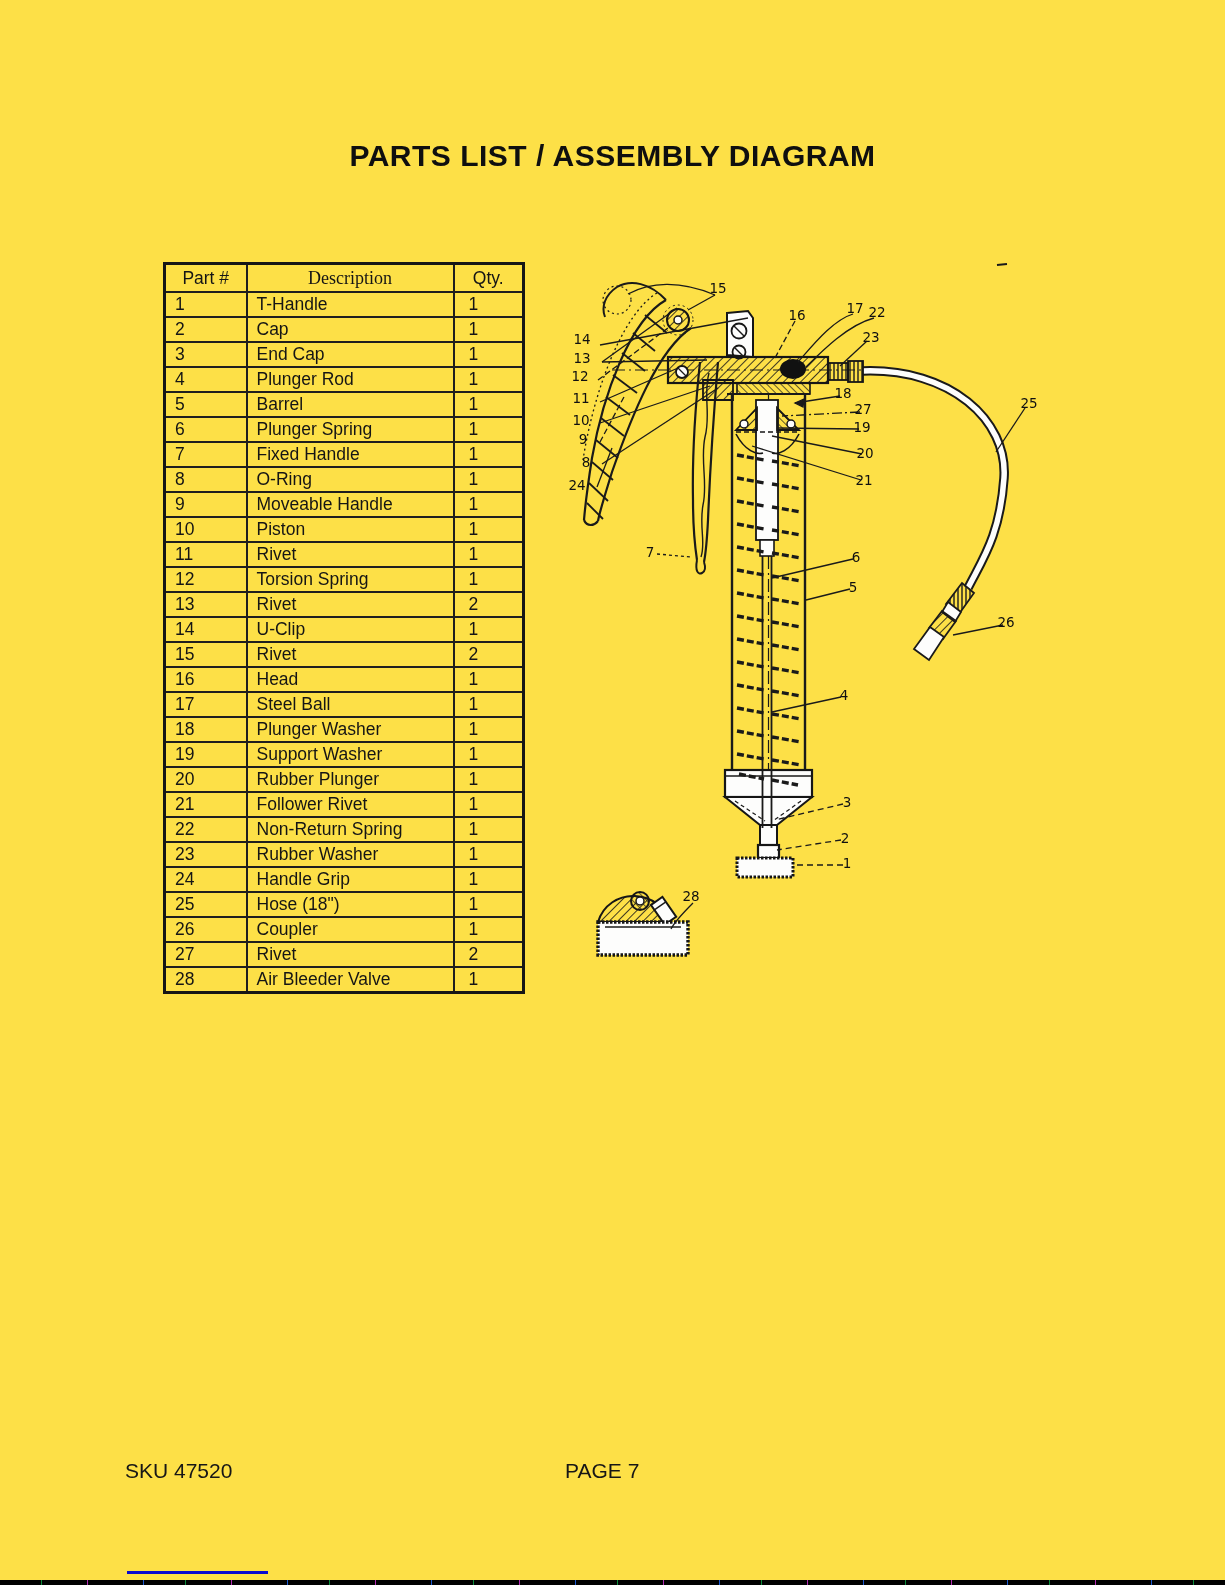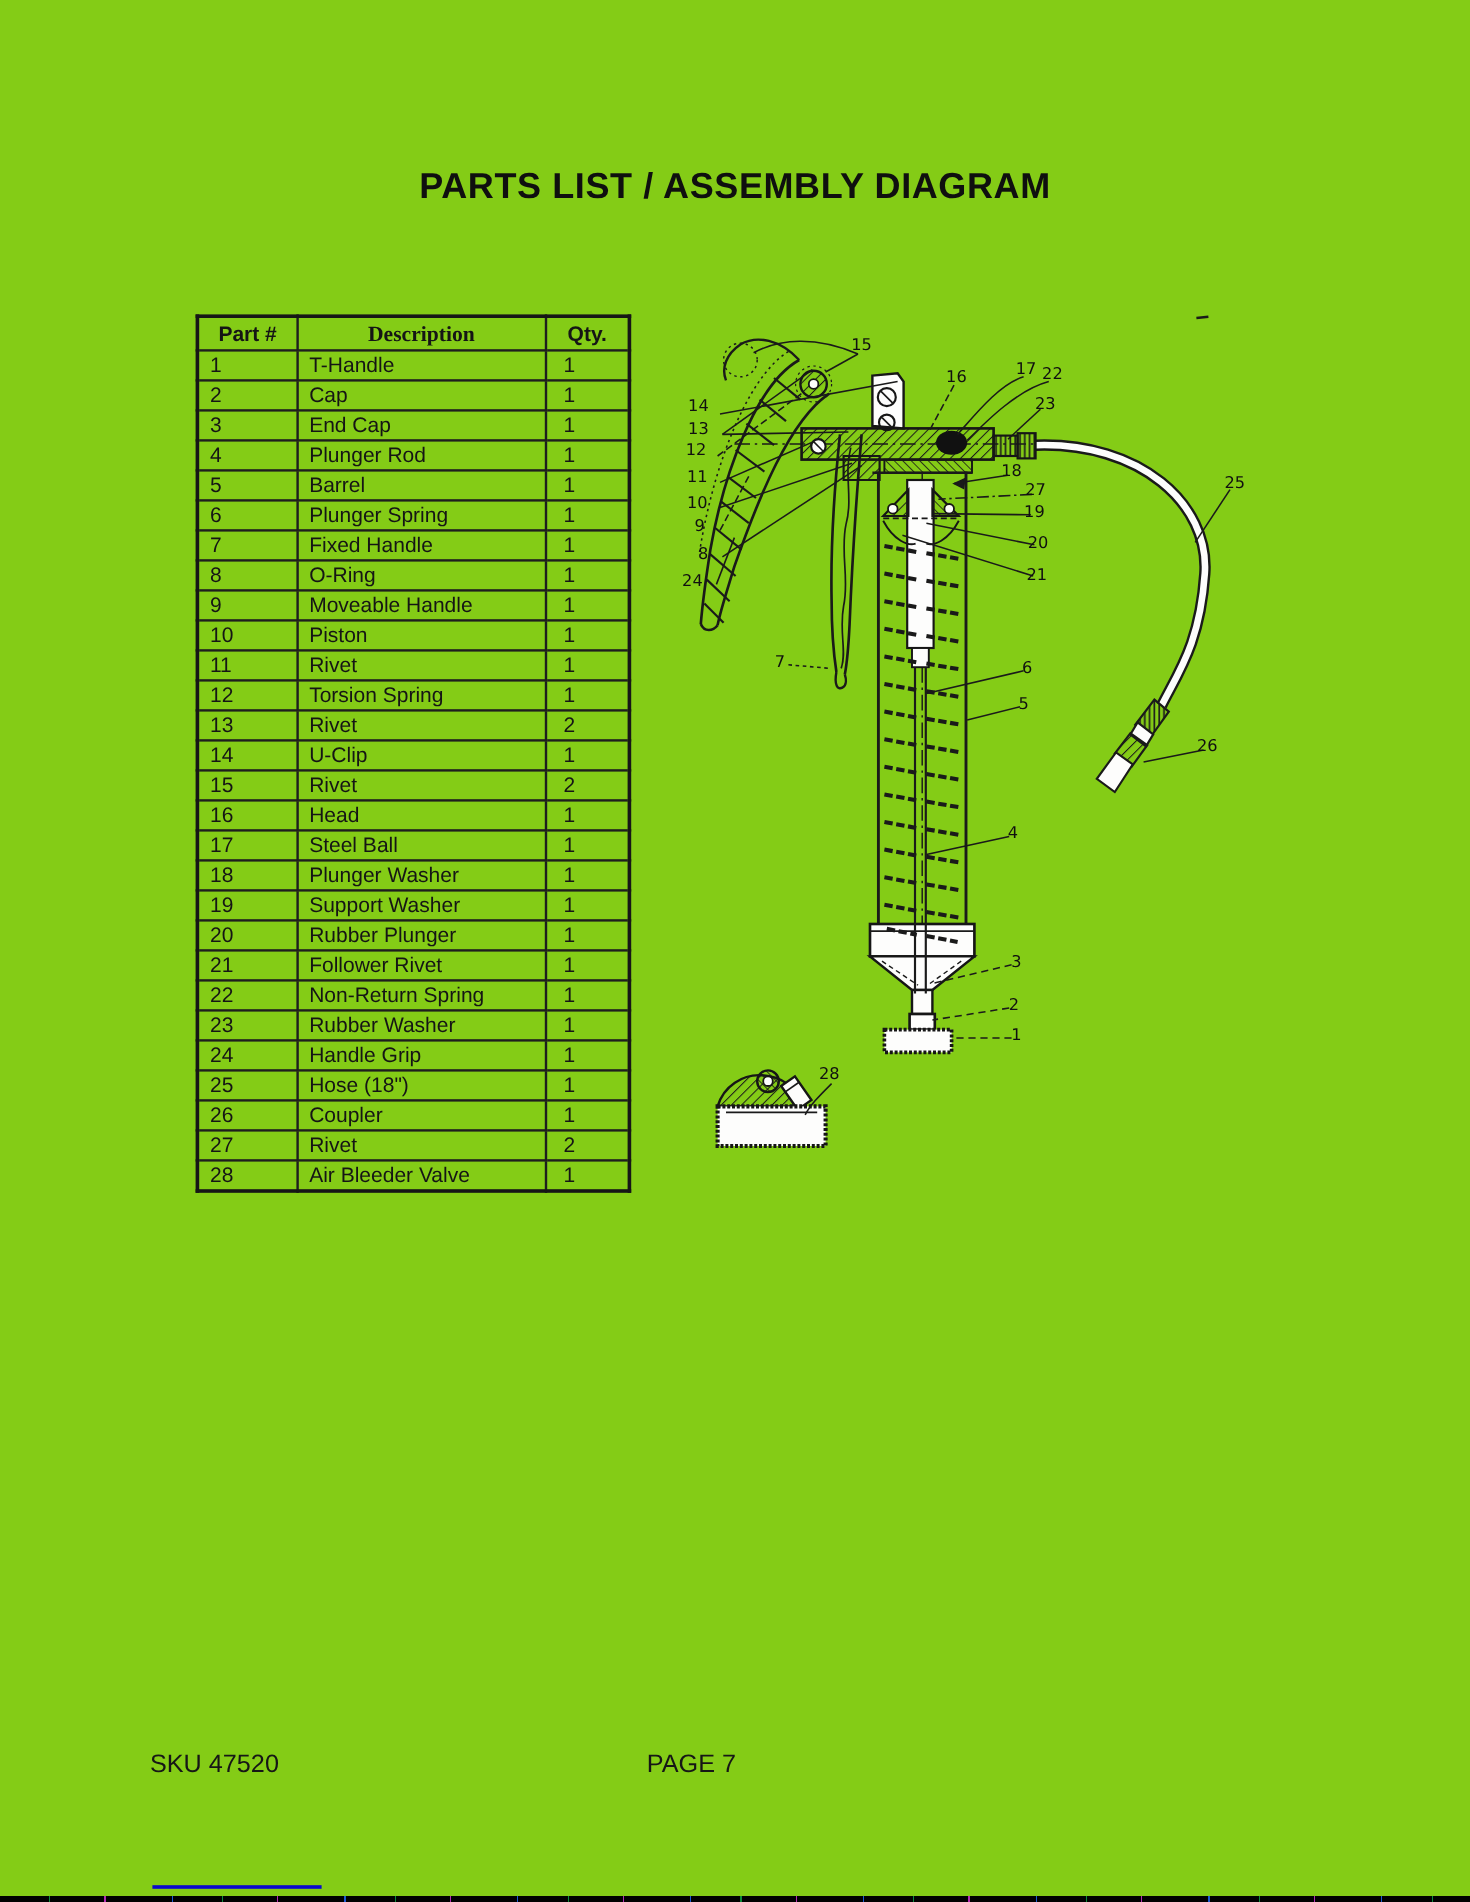--- a/index.html
+++ b/index.html
@@ -1,35 +1,35 @@
 <!DOCTYPE html>
 <html><head>
 <meta charset="utf-8">
 <style>
   html,body{margin:0;padding:0;background:#e8e8e8;}
-  #page{position:relative;width:1225px;height:1585px;background:#84cc16;margin:0 auto;
+  #page{position:relative;width:1225px;height:1585px;background:#fde047;margin:0 auto;
         font-family:"Liberation Sans",sans-serif;color:#141414;overflow:hidden;}
   #doc-title{position:absolute;left:0;right:0;top:139px;text-align:center;
         font-size:30px;font-weight:bold;letter-spacing:.5px;color:#0f0f0f;}
   
   #parts-table{position:absolute;left:163px;top:262px;border-collapse:collapse;
         table-layout:fixed;font-size:17.5px;color:#151515;}
   #parts-table td,#parts-table th{border:2px solid #1e1e1e;height:19px;padding:1px 2px 1px 9px;
         text-align:left;font-weight:normal;white-space:nowrap;overflow:hidden;}
   #parts-table{border:3px solid #161616;}
   #parts-table col.c-part{width:82px;} #parts-table col.c-desc{width:207px;} #parts-table col.c-qty{width:70px;}
-  #parts-table tr.head th{font-weight:bold;text-align:center;padding:2px 16px;height:22px;}
+  #parts-table tr.head th{font-weight:normal;text-align:center;padding:2px 16px;height:22px;}
   #parts-table tr.head th.desc-h{font-family:"Liberation Serif",serif;font-size:18px;}
   #parts-table td.qty{padding-left:14px;}
   
   #note{position:absolute;left:137px;top:996px;width:900px;font-size:23.5px;line-height:35px;color:#101010;}
   #note b{text-decoration:underline;text-decoration-thickness:2px;text-underline-offset:3px;}
   
   .footer-text{position:absolute;top:1459px;font-size:21px;color:#161616;}
-  #footer-sku{left:125px;} #footer-page{left:539px;}
+  #footer-sku{left:125px;} #footer-page{left:565px;}
   
   #ink-mark{position:absolute;left:127px;top:1571px;width:141px;height:3px;background:#0a0ace;}
   #scan-edge{position:absolute;left:0;top:1580px;width:1225px;height:5px;background:#010101;
      background-image:repeating-linear-gradient(90deg,#000 0 41px,#0a8a3a 41px 42px,#000 42px 87px,#b32bb3 87px 88px,#000 88px 143px,#1a5ad2 143px 144px);}
   
   #diagram{position:absolute;left:545px;top:255px;width:510px;height:710px;}
   #diagram svg{position:absolute;left:0;top:0;}
   .callout{position:absolute;transform:translate(-50%,-50%);font-family:"DejaVu Sans",sans-serif;
         font-size:13.5px;color:#101010;line-height:13px;}
   .ln{stroke:#1a1a1a;fill:none;}

